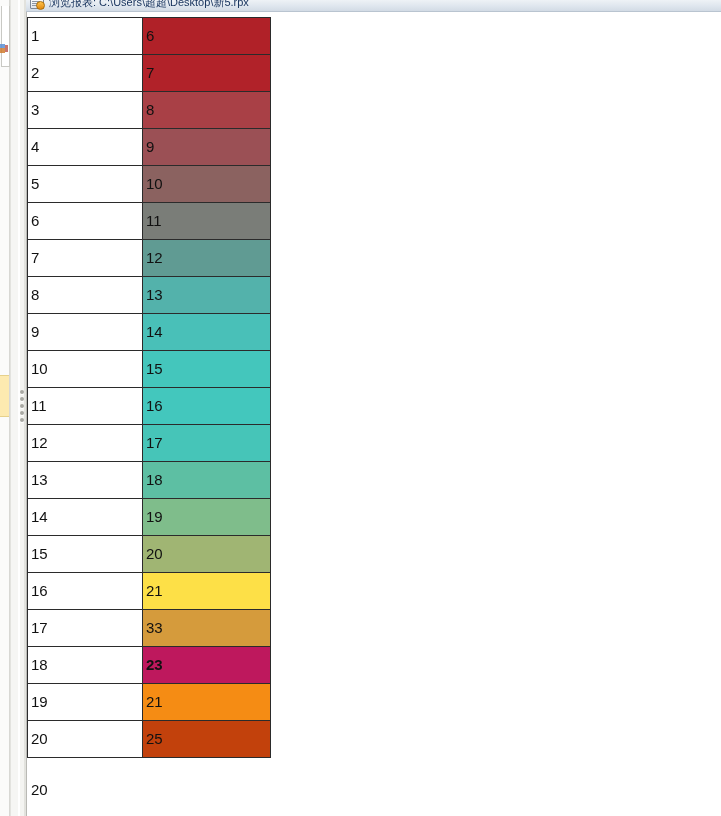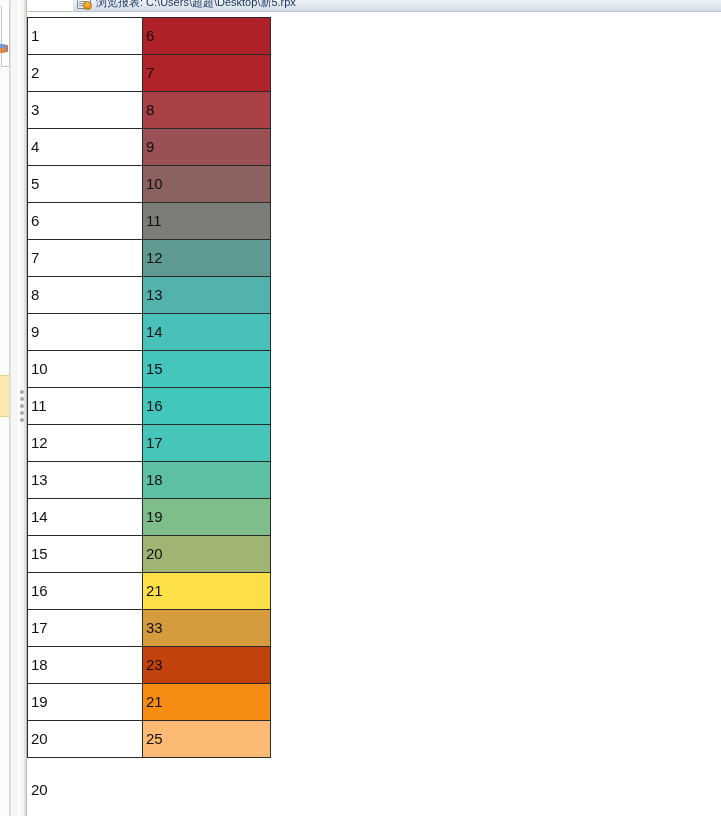--- a/index.html
+++ b/index.html
@@ -57,21 +57,20 @@
     display:block;width:4px;height:4px;border-radius:50%;
     background:#a8a8a2;box-shadow:0 1px 0 #ffffff;
   }
 
   
   #window-titlebar{
     position:absolute;left:26px;top:0;right:0;height:11px;
     background:linear-gradient(180deg,#eef2f6 0%,#dfe6ee 55%,#d2dbe5 100%);
     border-bottom:1px solid #9fb0c2;
     overflow:hidden;
-    margin-left:47px;
   }
   #window-titlebar .tb-inner{
     position:absolute;left:4px;top:-5px;display:flex;align-items:center;gap:5px;
     white-space:nowrap;
   }
   .doc-icon{
     position:relative;width:14px;height:12px;flex:0 0 auto;
   }
   .doc-icon .sheet{
     position:absolute;left:0;top:1px;width:12px;height:9px;
@@ -234,28 +233,28 @@
         <tr>
           <td class="col-index">16</td>
           <td class="col-value" style="background-color: #fde047;">21</td>
         </tr>
         <tr>
           <td class="col-index">17</td>
           <td class="col-value" style="background-color: rgb(213, 155, 60);">33</td>
         </tr>
         <tr>
           <td class="col-index">18</td>
-          <td class="col-value" style="background-color: #c2410c;">23</td>
+          <td class="col-value" style="background-color: #be185d; font-weight: bold;">23</td>
         </tr>
         <tr>
           <td class="col-index">19</td>
           <td class="col-value" style="background-color: rgb(245, 140, 20);">21</td>
         </tr>
         <tr>
           <td class="col-index">20</td>
-          <td class="col-value" style="background-color: #fdba74;">25</td>
+          <td class="col-value" style="background-color: #c2410c;">25</td>
         </tr>
       </tbody>
   </table>
 
   <div id="table-footer">20</div>
 
 </div>
 
 </body></html>

